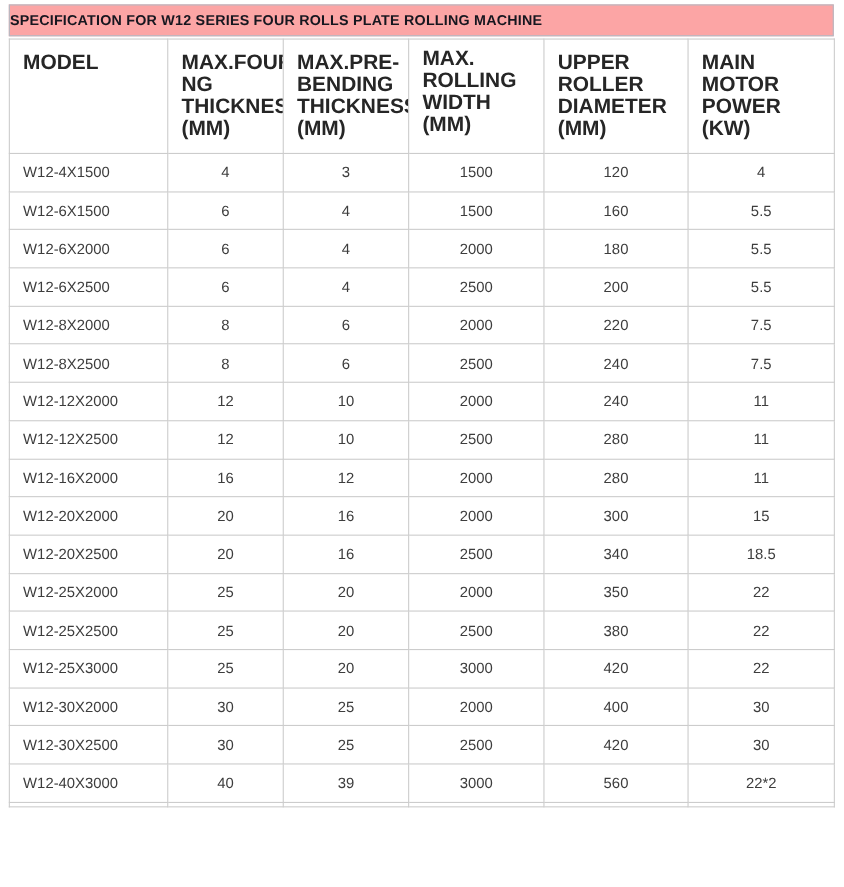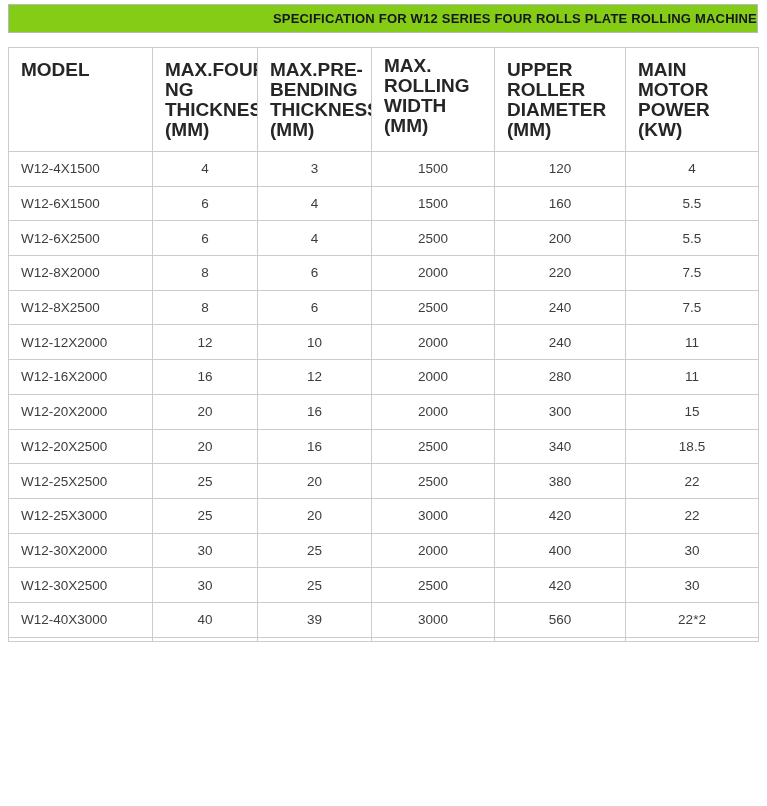--- a/index.html
+++ b/index.html
@@ -13,26 +13,26 @@
     font-family: "Liberation Sans", "DejaVu Sans", sans-serif;
   }
   .page {
     padding: 4px 9px 0 8px;
     width: 767px;
     height: 806px;
   }
   .title-bar {
     width: 750px;
     height: 29px;
-    background: #84cc16;
+    background: #fca5a5;
     border: 1px solid #b3bac4;
     display: flex;
     align-items: center;
-    justify-content: flex-end;
-    margin-bottom: 14px;
+    justify-content: flex-start;
+    margin-bottom: 2px;
   }
   .title-bar span {
     font-size: 13px;
     font-weight: bold;
     color: #16161f;
     letter-spacing: 0.2px;
   }
   table.spec {
     border-collapse: collapse;
     table-layout: fixed;
@@ -118,20 +118,28 @@
   </tr>
         <tr>
     <td class="model">W12-6X1500</td>
     <td>6</td>
     <td>4</td>
     <td>1500</td>
     <td>160</td>
     <td>5.5</td>
   </tr>
         <tr>
+    <td class="model">W12-6X2000</td>
+    <td>6</td>
+    <td>4</td>
+    <td>2000</td>
+    <td>180</td>
+    <td>5.5</td>
+  </tr>
+        <tr>
     <td class="model">W12-6X2500</td>
     <td>6</td>
     <td>4</td>
     <td>2500</td>
     <td>200</td>
     <td>5.5</td>
   </tr>
         <tr>
     <td class="model">W12-8X2000</td>
     <td>8</td>
@@ -150,20 +158,28 @@
   </tr>
         <tr>
     <td class="model">W12-12X2000</td>
     <td>12</td>
     <td>10</td>
     <td>2000</td>
     <td>240</td>
     <td>11</td>
   </tr>
         <tr>
+    <td class="model">W12-12X2500</td>
+    <td>12</td>
+    <td>10</td>
+    <td>2500</td>
+    <td>280</td>
+    <td>11</td>
+  </tr>
+        <tr>
     <td class="model">W12-16X2000</td>
     <td>16</td>
     <td>12</td>
     <td>2000</td>
     <td>280</td>
     <td>11</td>
   </tr>
         <tr>
     <td class="model">W12-20X2000</td>
     <td>20</td>
@@ -172,20 +188,28 @@
     <td>300</td>
     <td>15</td>
   </tr>
         <tr>
     <td class="model">W12-20X2500</td>
     <td>20</td>
     <td>16</td>
     <td>2500</td>
     <td>340</td>
     <td>18.5</td>
+  </tr>
+        <tr>
+    <td class="model">W12-25X2000</td>
+    <td>25</td>
+    <td>20</td>
+    <td>2000</td>
+    <td>350</td>
+    <td>22</td>
   </tr>
         <tr>
     <td class="model">W12-25X2500</td>
     <td>25</td>
     <td>20</td>
     <td>2500</td>
     <td>380</td>
     <td>22</td>
   </tr>
         <tr>

